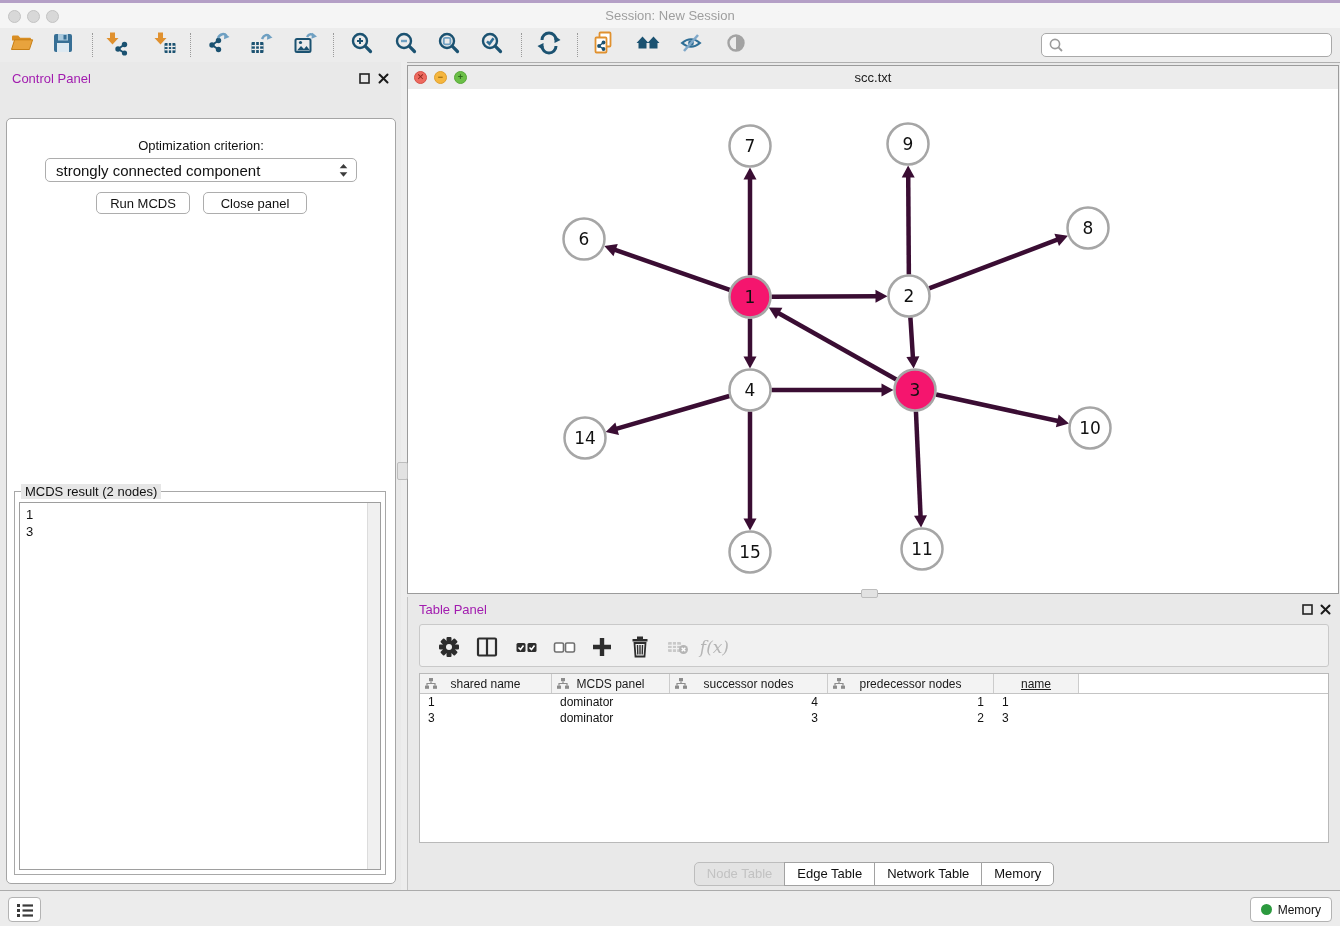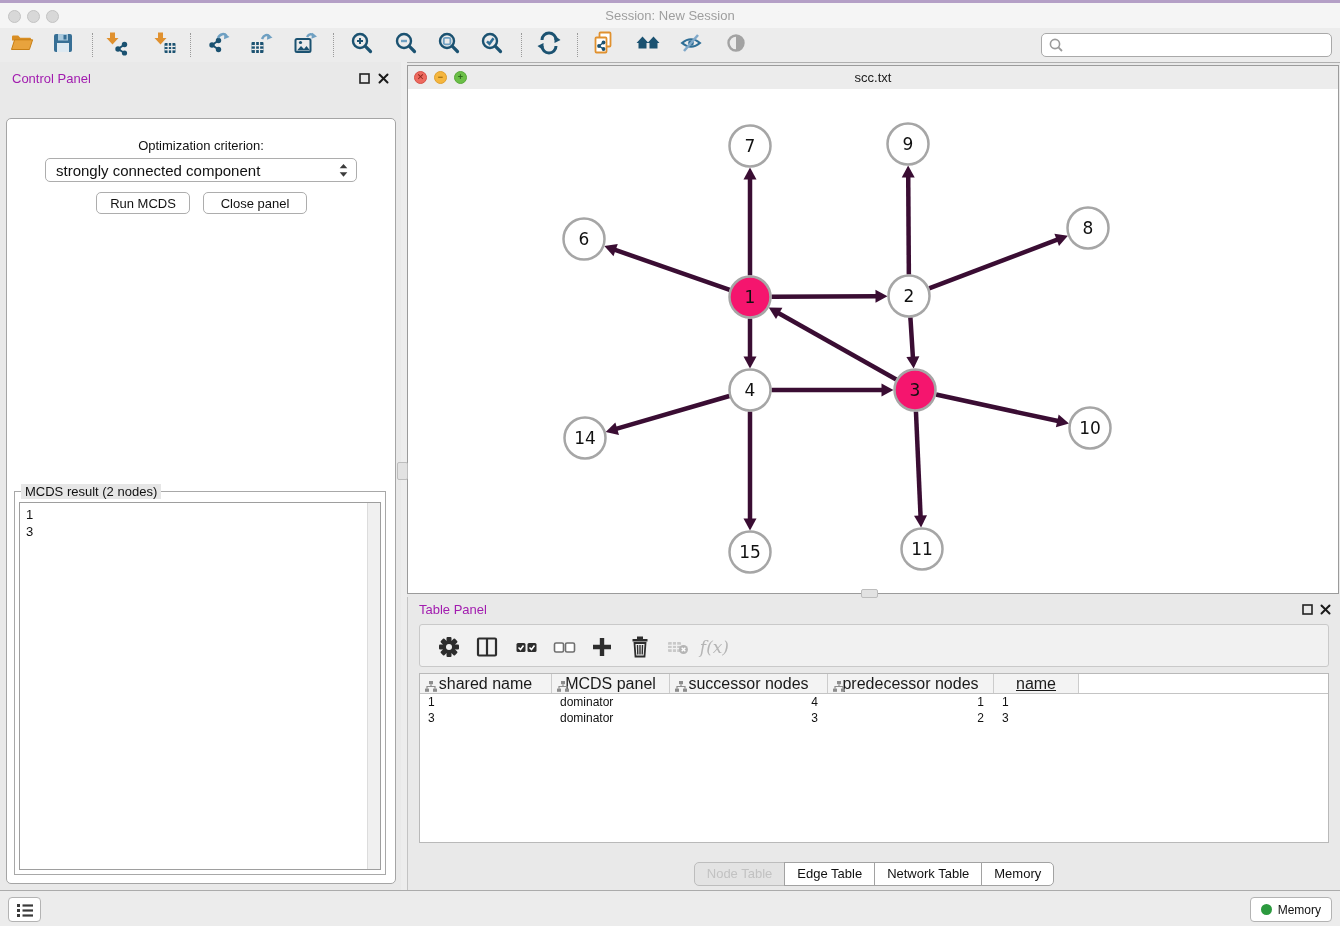--- a/index.html
+++ b/index.html
@@ -60,21 +60,21 @@
   #net-canvas{position:absolute;left:0;top:23px;right:0;bottom:0;background:#FFF;overflow:hidden;}
   #graph-svg text{font-family:"DejaVu Sans","Liberation Sans",sans-serif;}
 
   
   #table-panel{left:407px;top:597px;width:933px;height:293px;background:#E9E9E9;border-left:1px solid #C3C3C3;box-sizing:border-box;}
   #tp-toolbar{position:absolute;left:11px;top:27px;width:910px;height:43px;background:#F1F1F1;border:1px solid #C9C9C9;border-radius:3px;box-sizing:border-box;}
   .ticon26{position:absolute;top:8px;width:28px;height:28px;display:flex;align-items:center;justify-content:flex-end;}
   #fx-label{font-family:"DejaVu Serif","Liberation Serif",serif;font-style:italic;font-size:17px;color:#B5B5B5;}
   #tbl{position:absolute;left:11px;top:76px;width:910px;height:170px;background:#FFF;border:1px solid #B9B9B9;box-sizing:border-box;overflow:hidden;}
   #tbl-head{display:flex;height:19px;border-bottom:1px solid #C4C4C4;}
-  .th{position:relative;box-sizing:border-box;background:#F3F3F3;border-right:1px solid #CCCCCC;display:flex;align-items:center;justify-content:center;font-size:16px;color:#1A1A1A;flex:0 0 auto;}
+  .th{position:relative;box-sizing:border-box;background:#F3F3F3;border-right:1px solid #CCCCCC;display:flex;align-items:center;justify-content:center;font-size:12px;color:#1A1A1A;flex:0 0 auto;}
   .th .hier{position:absolute;left:5px;top:4px;}
   .th-fill{flex:1;background:#FFF;}
   .trow{display:flex;height:16px;align-items:center;}
   .td{box-sizing:border-box;font-size:12px;color:#111;flex:0 0 auto;overflow:hidden;white-space:nowrap;}
   .td.left{text-align:left;padding-left:8px;}
   .td.right{text-align:right;padding-right:10px;}
   #tp-tabs{position:absolute;left:0;top:265px;width:100%;text-align:center;}
 
   
   #statusbar{left:0;top:890px;width:1340px;height:36px;background:#ECECEC;border-top:1px solid #ABABAB;box-sizing:border-box;}

